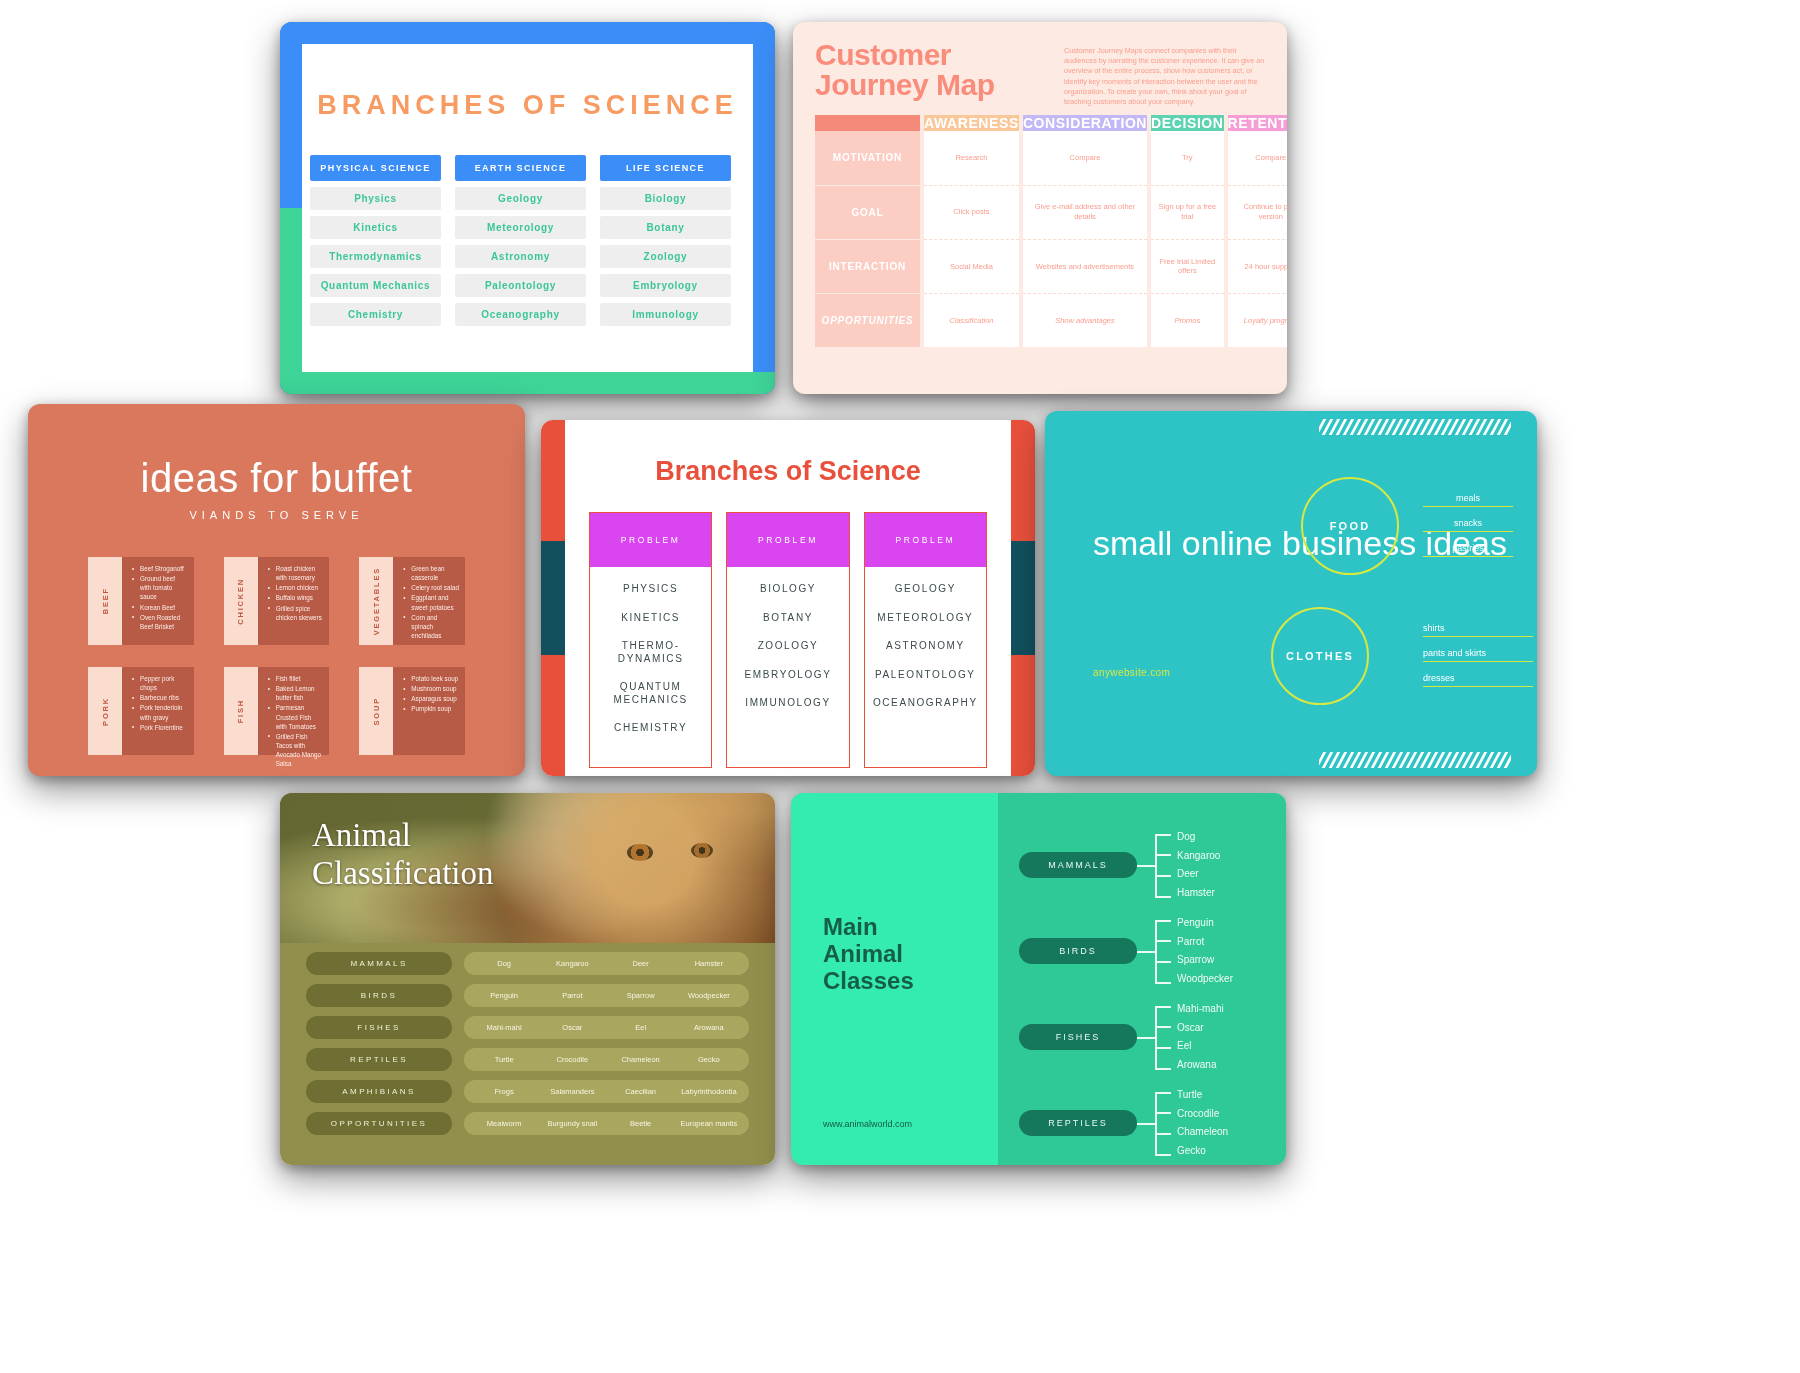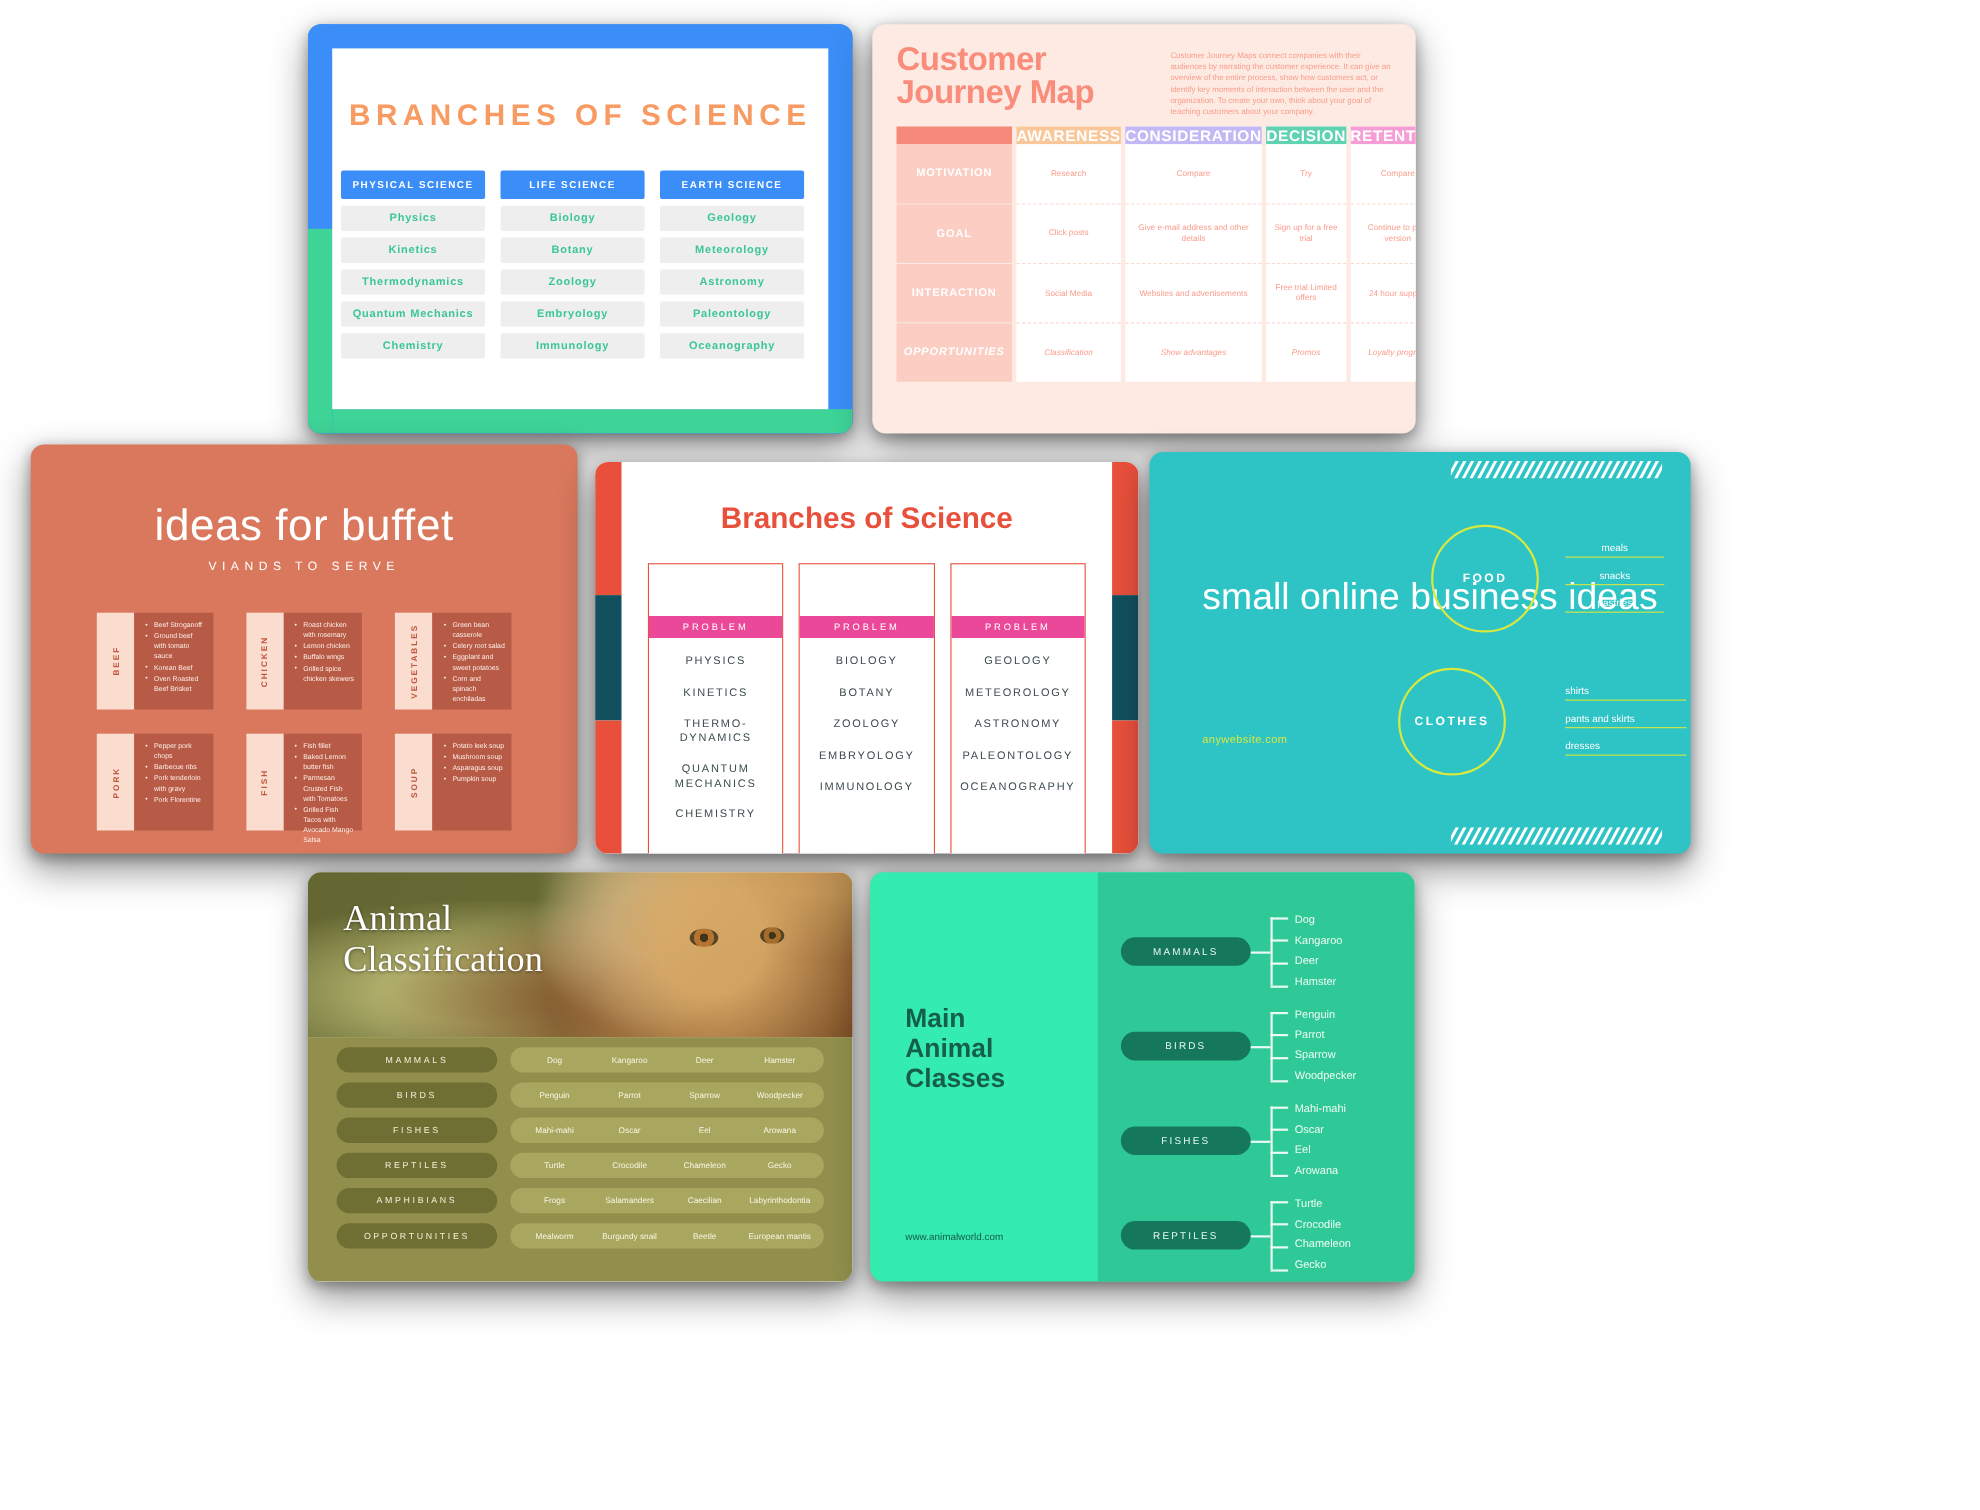--- a/index.html
+++ b/index.html
@@ -77,22 +77,22 @@
   
   #card-science-red { left: 541px; top: 420px; width: 494px; height: 356px; background:#fff; }
   .sr-bar { position:absolute; top:0; width:24px; height:100%; }
   .sr-bar.left { left:0; } .sr-bar.right { right:0; }
   .sr-seg-red { background:#e9503c; height:34%; }
   .sr-seg-teal { background:#12505e; height:32%; }
   .sr-seg-red2 { background:#e9503c; height:34%; }
   .sr-title { text-align:center; color:#e9503c; font-size:27px; font-weight:bold; padding-top:36px; }
   .sr-cols { display:flex; gap:14px; justify-content:center; padding:25px 48px 0 48px; }
   .sr-col { flex:1; border:1.6px solid #e9503c; background:#fff; }
-  .sr-colhead { background:#ec4899; color:#fff; font-size:8.5px; letter-spacing:2.6px;
-    text-align:center; padding:5px 0;margin-top:47px; }
+  .sr-colhead { background:#d946ef; color:#fff; font-size:8.5px; letter-spacing:2.6px;
+    text-align:center; padding:22px 0; }
   .sr-list { padding:16px 4px 16px 4px; min-height:196px; }
   .sr-item { text-align:center; color:#3b4a4d; font-size:10px; letter-spacing:1.6px;
     line-height:1.25; margin-bottom:16px; }
 
   
   #card-teal { left: 1045px; top: 411px; width: 492px; height: 365px; background:#2ec4c6; }
   .tl-hatch { position:absolute; height:16px; overflow:hidden; display:flex; gap:4px; }
   .tl-hatch.top { top:8px; right:26px; }
   .tl-hatch.bottom { bottom:8px; right:26px; }
   .tl-hatch i { display:block; width:3px; height:16px; background:#fff; transform:skewX(-28deg); }
@@ -167,34 +167,34 @@
       <div class="sb-cols">
         <div class="sb-col">
           <div class="sb-col-head">PHYSICAL SCIENCE</div>
           <div class="sb-item">Physics</div>
           <div class="sb-item">Kinetics</div>
           <div class="sb-item">Thermodynamics</div>
           <div class="sb-item">Quantum Mechanics</div>
           <div class="sb-item">Chemistry</div>
         </div>
         <div class="sb-col">
+          <div class="sb-col-head">EARTH SCIENCE</div>
+          <div class="sb-item">Geology</div>
+          <div class="sb-item">Meteorology</div>
+          <div class="sb-item">Astronomy</div>
+          <div class="sb-item">Paleontology</div>
+          <div class="sb-item">Oceanography</div>
+        </div>
+        <div class="sb-col">
           <div class="sb-col-head">LIFE SCIENCE</div>
           <div class="sb-item">Biology</div>
           <div class="sb-item">Botany</div>
           <div class="sb-item">Zoology</div>
           <div class="sb-item">Embryology</div>
           <div class="sb-item">Immunology</div>
-        </div>
-        <div class="sb-col">
-          <div class="sb-col-head">EARTH SCIENCE</div>
-          <div class="sb-item">Geology</div>
-          <div class="sb-item">Meteorology</div>
-          <div class="sb-item">Astronomy</div>
-          <div class="sb-item">Paleontology</div>
-          <div class="sb-item">Oceanography</div>
         </div>
       </div>
     </div>
   </div>
 
   <div class="card" id="card-journey">
     <div class="cj-head">
       <div class="cj-title">
         <div>Customer</div>
         <div>Journey Map</div>

